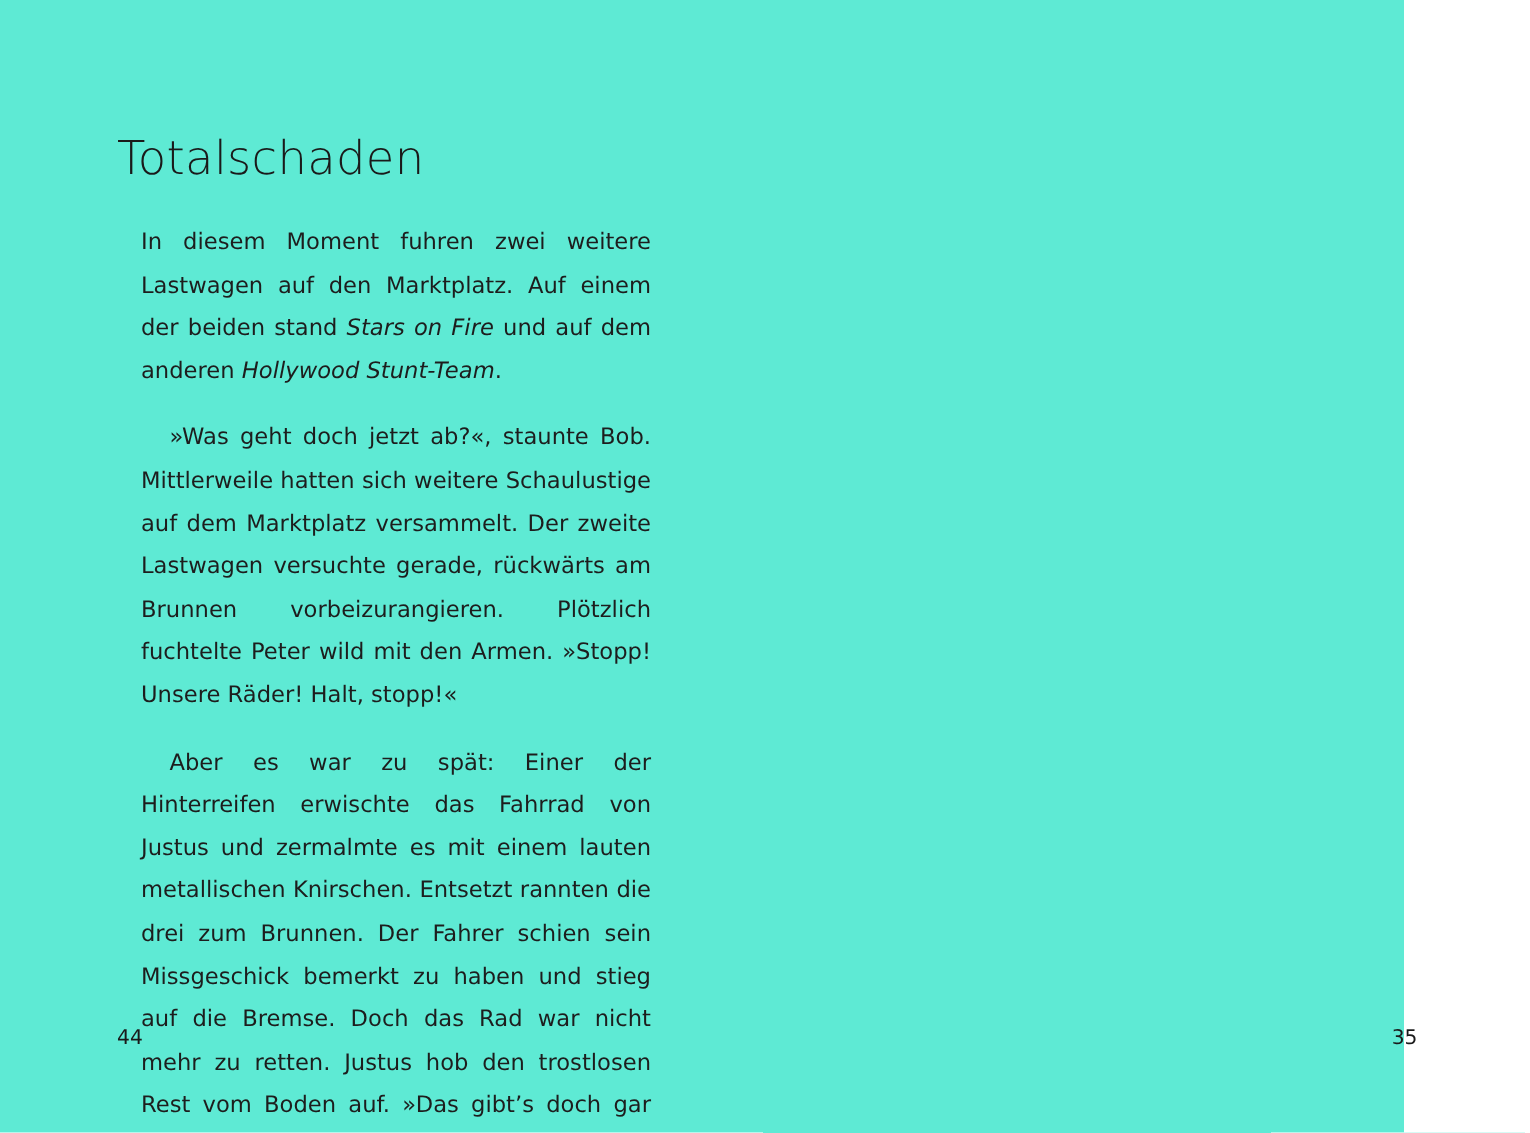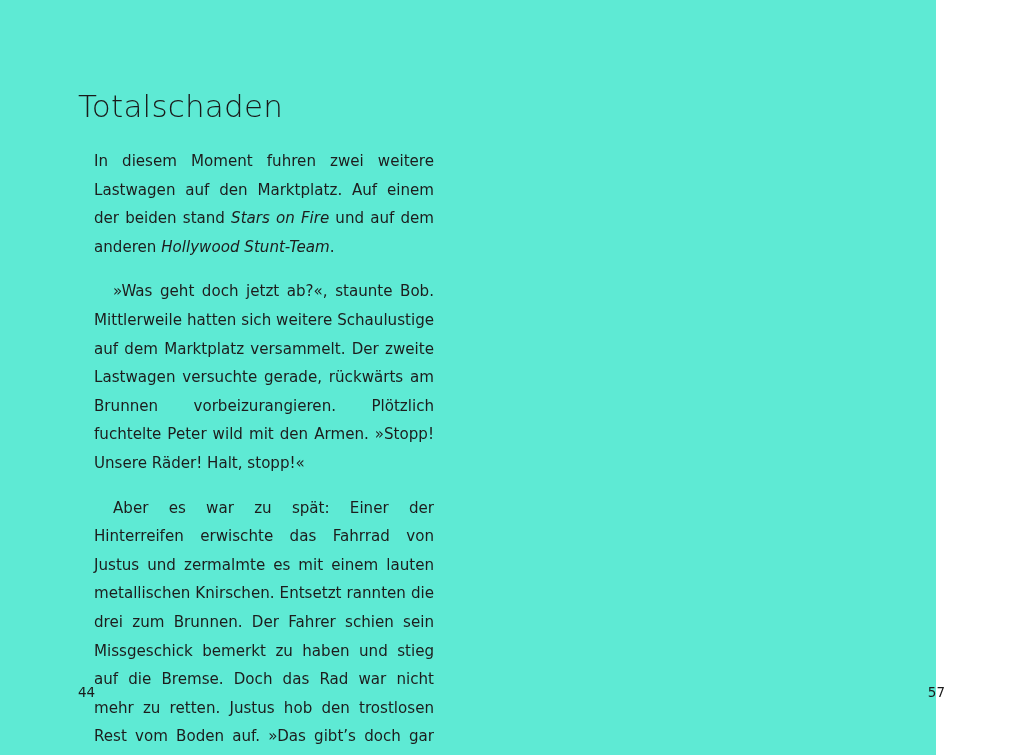--- a/index.html
+++ b/index.html
@@ -96,16 +96,16 @@
         <p><span>In diesem Moment fuhren zwei weitere Lastwagen auf den Marktplatz. Auf einem der beiden stand </span><i>Stars on Fire</i><span> und auf dem anderen </span><i>Hollywood Stunt-Team</i><span>.</span></p>
         <p class="indent"><span>»Was geht doch jetzt ab?«, staunte Bob. Mittlerweile hatten sich weitere Schaulustige auf dem Marktplatz versammelt. Der zweite Lastwagen versuchte gerade, rückwärts am Brunnen vorbeizurangieren. Plötzlich fuchtelte Peter wild mit den Armen. »Stopp! Unsere Räder! Halt, stopp!«</span></p>
         <p class="indent"><span>Aber es war zu spät: Einer der Hinterreifen erwischte das Fahrrad von Justus und zermalmte es mit einem lauten metallischen Knirschen. Entsetzt rannten die drei zum Brunnen. Der Fahrer schien sein Missgeschick bemerkt zu haben und stieg auf die Bremse. Doch das Rad war nicht mehr zu retten. Justus hob den trostlosen Rest vom Boden auf. »Das gibt’s doch gar nicht. Platt wie eine Bratpfanne. Totalschaden.« Gleichzeitig wurde die</span></p>
       </div>
 
     <div class="folio folio-left">44</div>
   </div>
 
   <div class="page page-right">
 
-    <div class="folio folio-right">57</div>
+    <div class="folio folio-right">35</div>
   </div>
 
 </div>
 
 </body></html>

